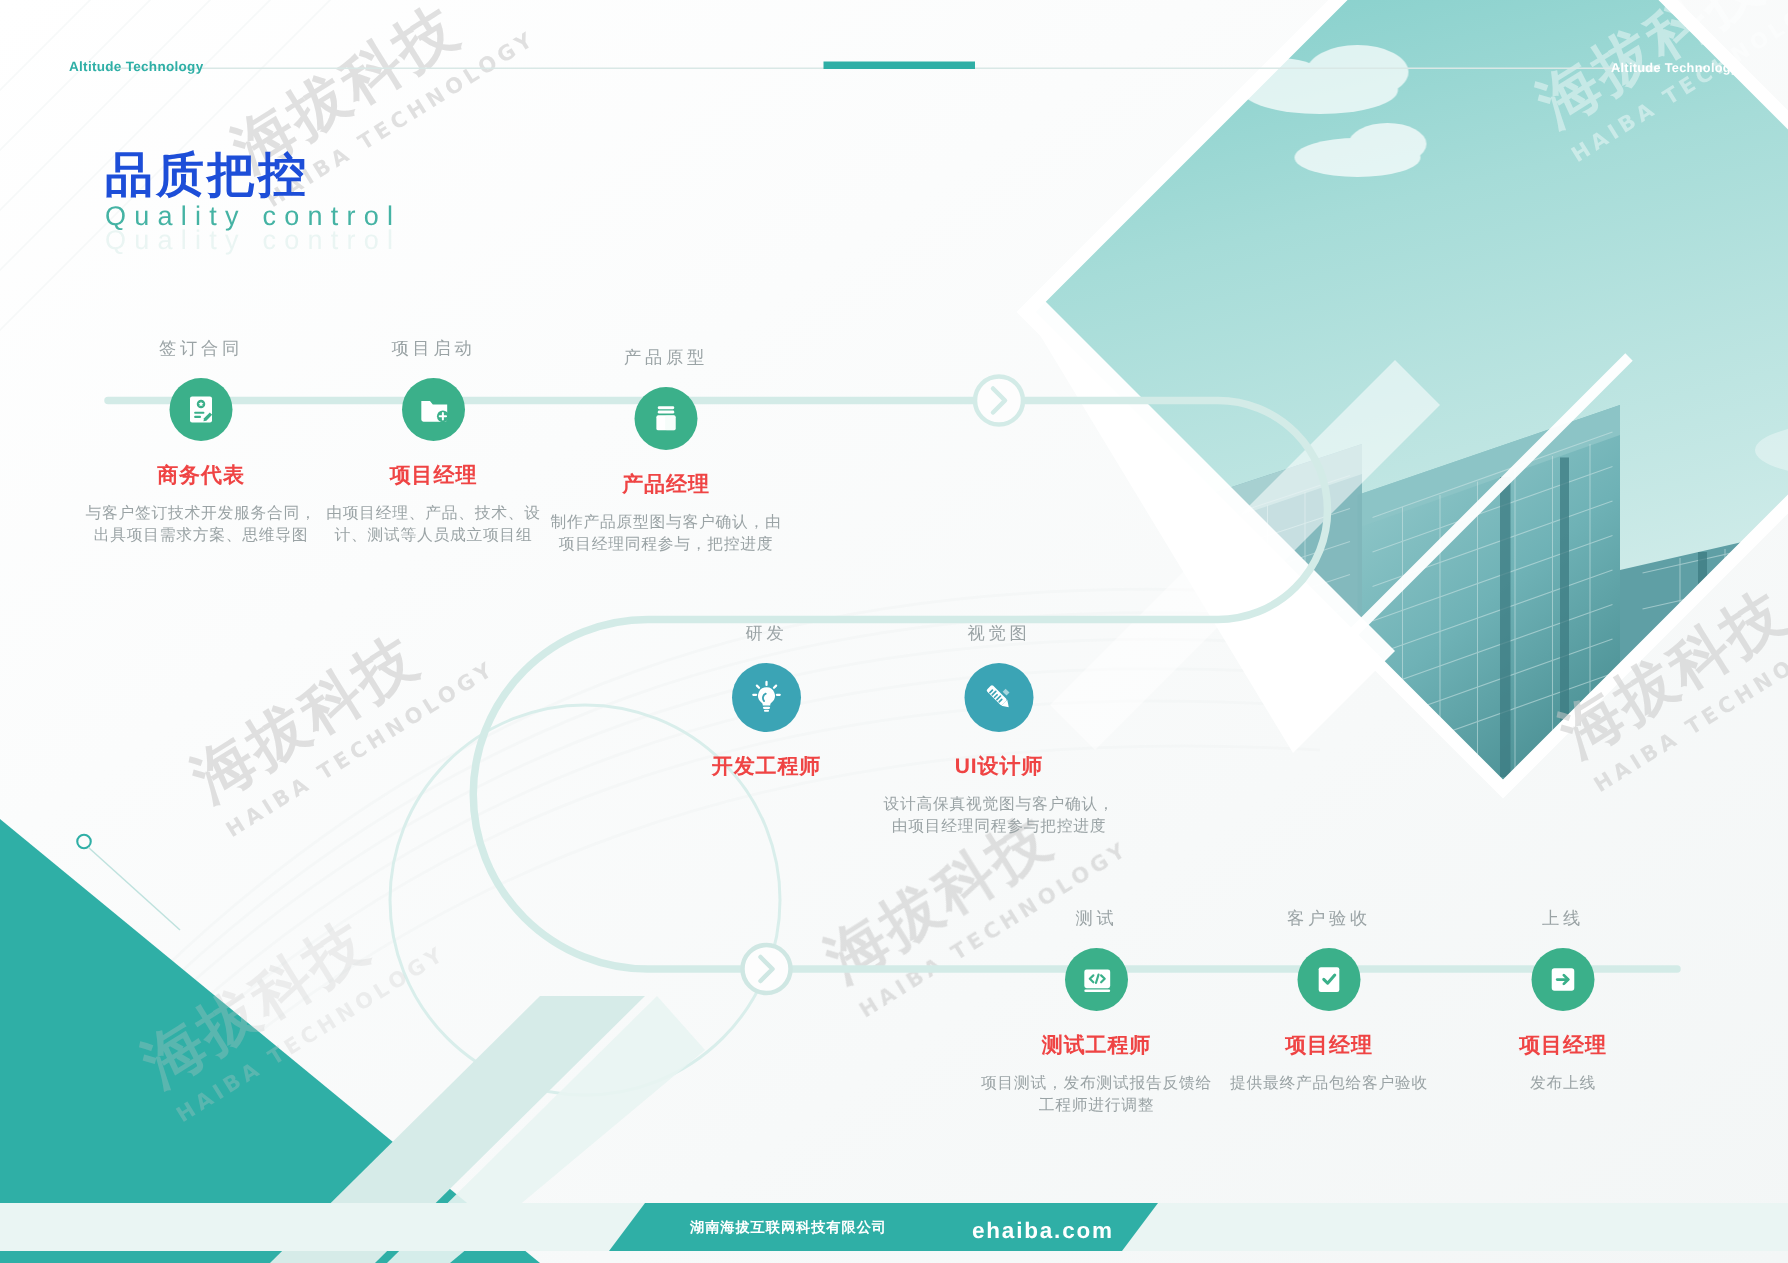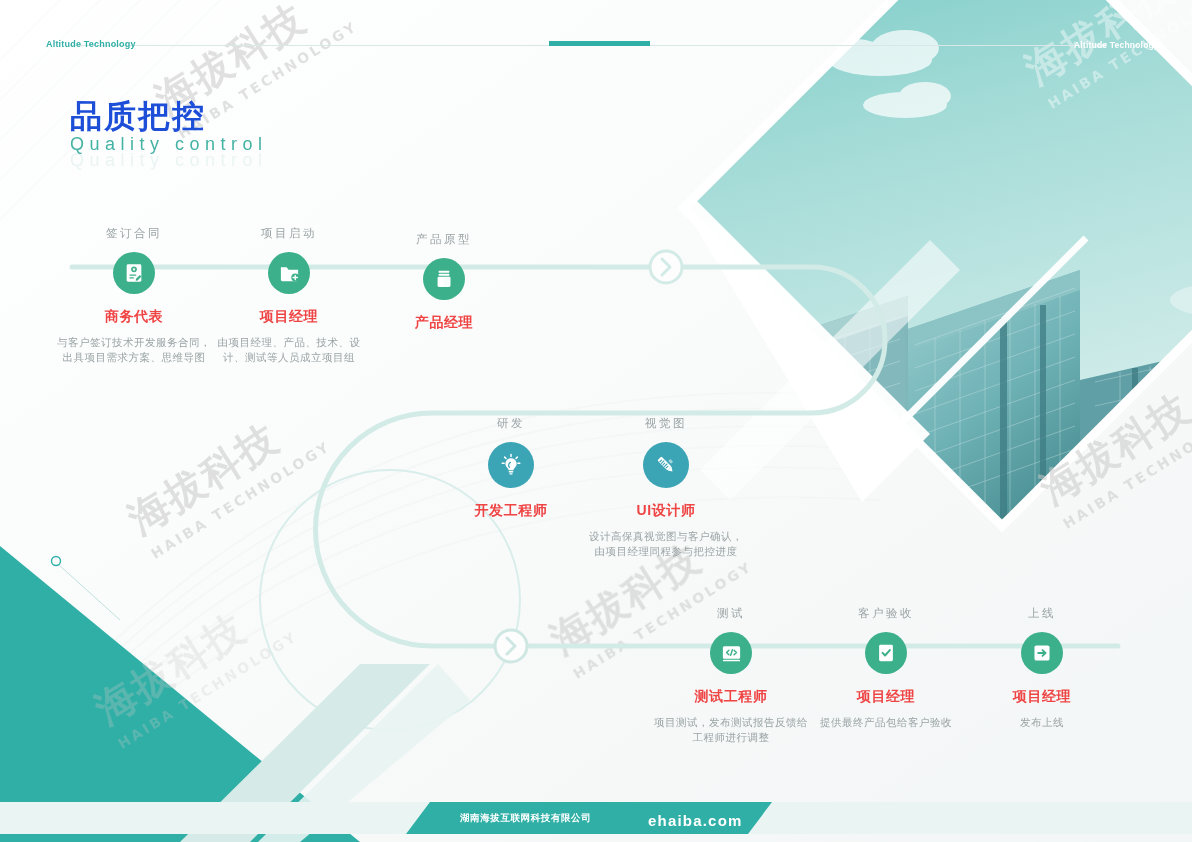--- a/index.html
+++ b/index.html
@@ -324,20 +324,21 @@
     <div class="cap">产品原型</div>
     <div class="circle" style="background:#3BB08A;">
       <svg width="22" height="22" viewBox="0 0 24 24">
         <rect x="6" y="3" width="12" height="2.2" rx="1" fill="#ffffff"></rect>
         <rect x="6" y="6.2" width="12" height="2.2" rx="1" fill="#ffffff"></rect>
         <rect x="5" y="9.6" width="14" height="11" rx="1.4" fill="#ffffff"></rect>
         <rect x="11.4" y="9.6" width="7.6" height="11" rx="1.4" fill="#eafaf4" opacity=".45"></rect>
       </svg>
     </div>
     <div class="role">产品经理</div>
+    <div class="desc">制作产品原型图与客户确认，由项目经理同程参与，把控进度</div>
   </div>
 
   <div class="node big" style="left:511px; top:416px;">
     <div class="cap">研发</div>
     <div class="circle" style="background:#3BA4B5;">
       <svg width="24" height="24" viewBox="0 0 24 24">
         <path d="M12 5.2a5.6 5.6 0 0 1 3.4 10.05c-.6.45-.9 1-.9 1.65v.4h-5v-.4c0-.65-.3-1.2-.9-1.65A5.6 5.6 0 0 1 12 5.2z" fill="#ffffff"></path>
         <rect x="9.6" y="18.1" width="4.8" height="1.5" rx=".75" fill="#ffffff"></rect>
         <rect x="10.3" y="20.2" width="3.4" height="1.3" rx=".65" fill="#ffffff"></rect>
         <g stroke="#ffffff" stroke-width="1.5" stroke-linecap="round">

